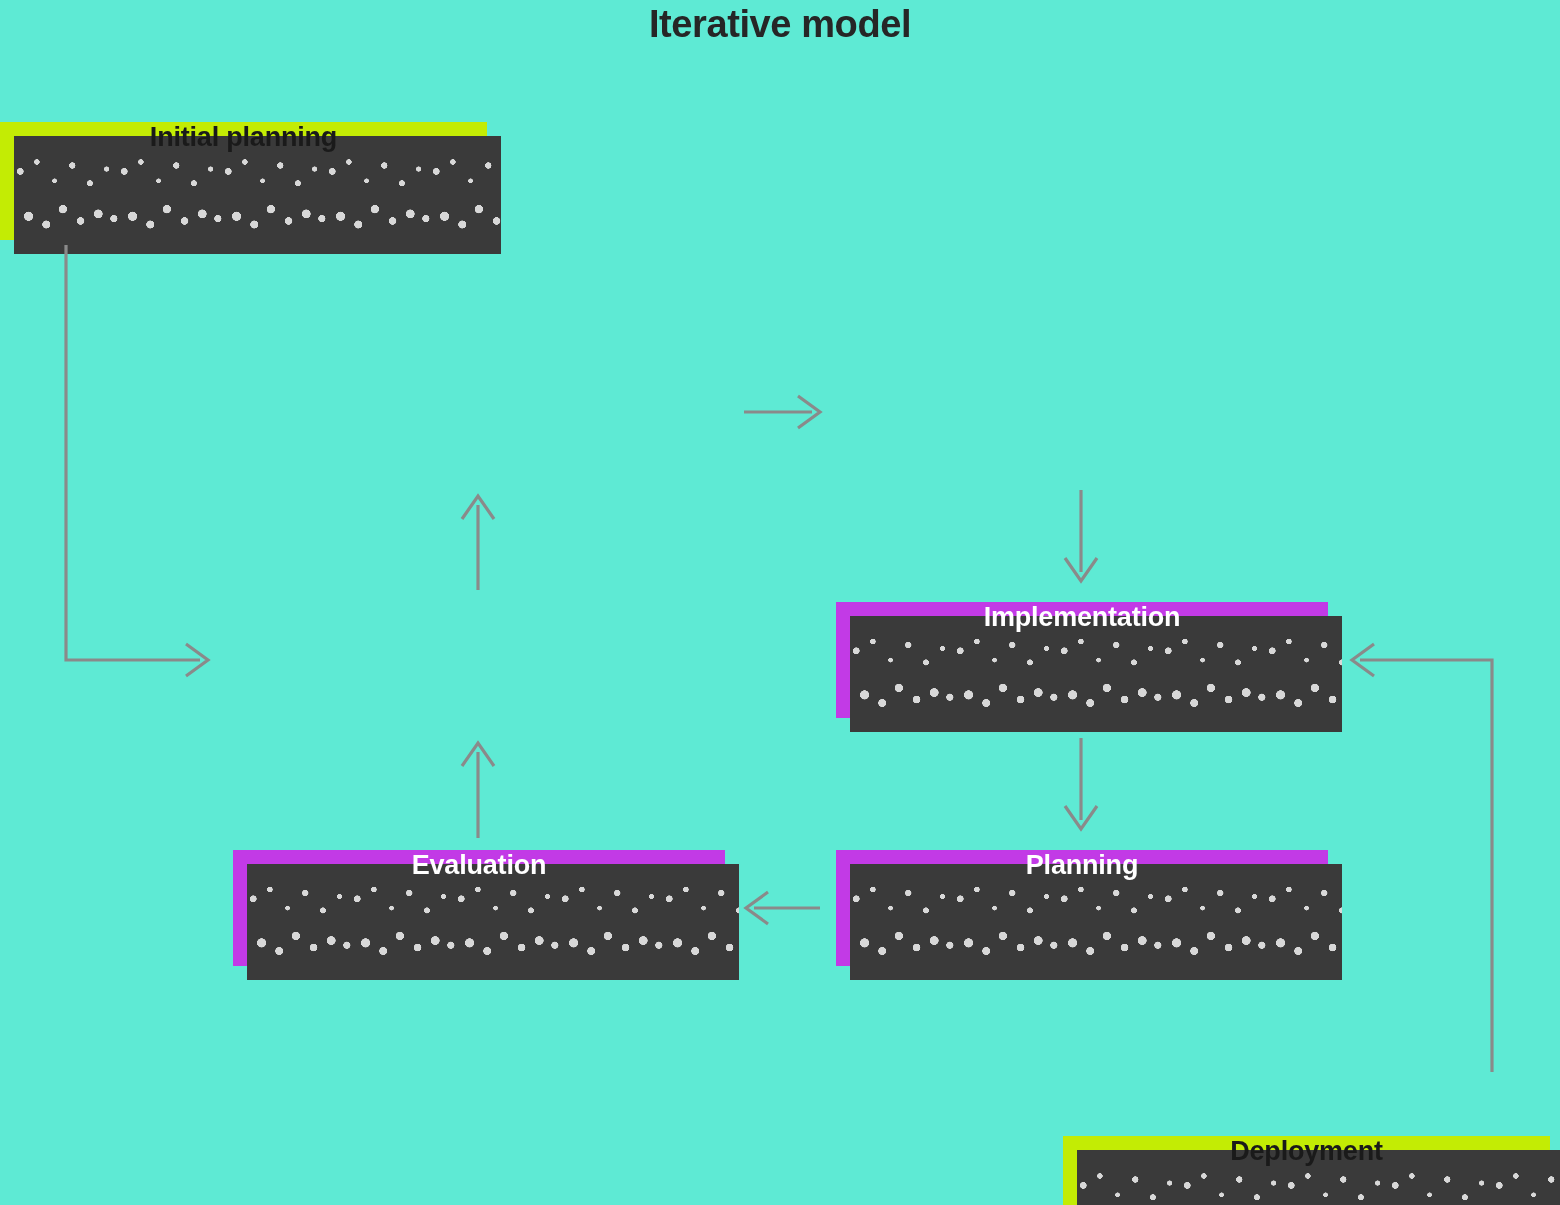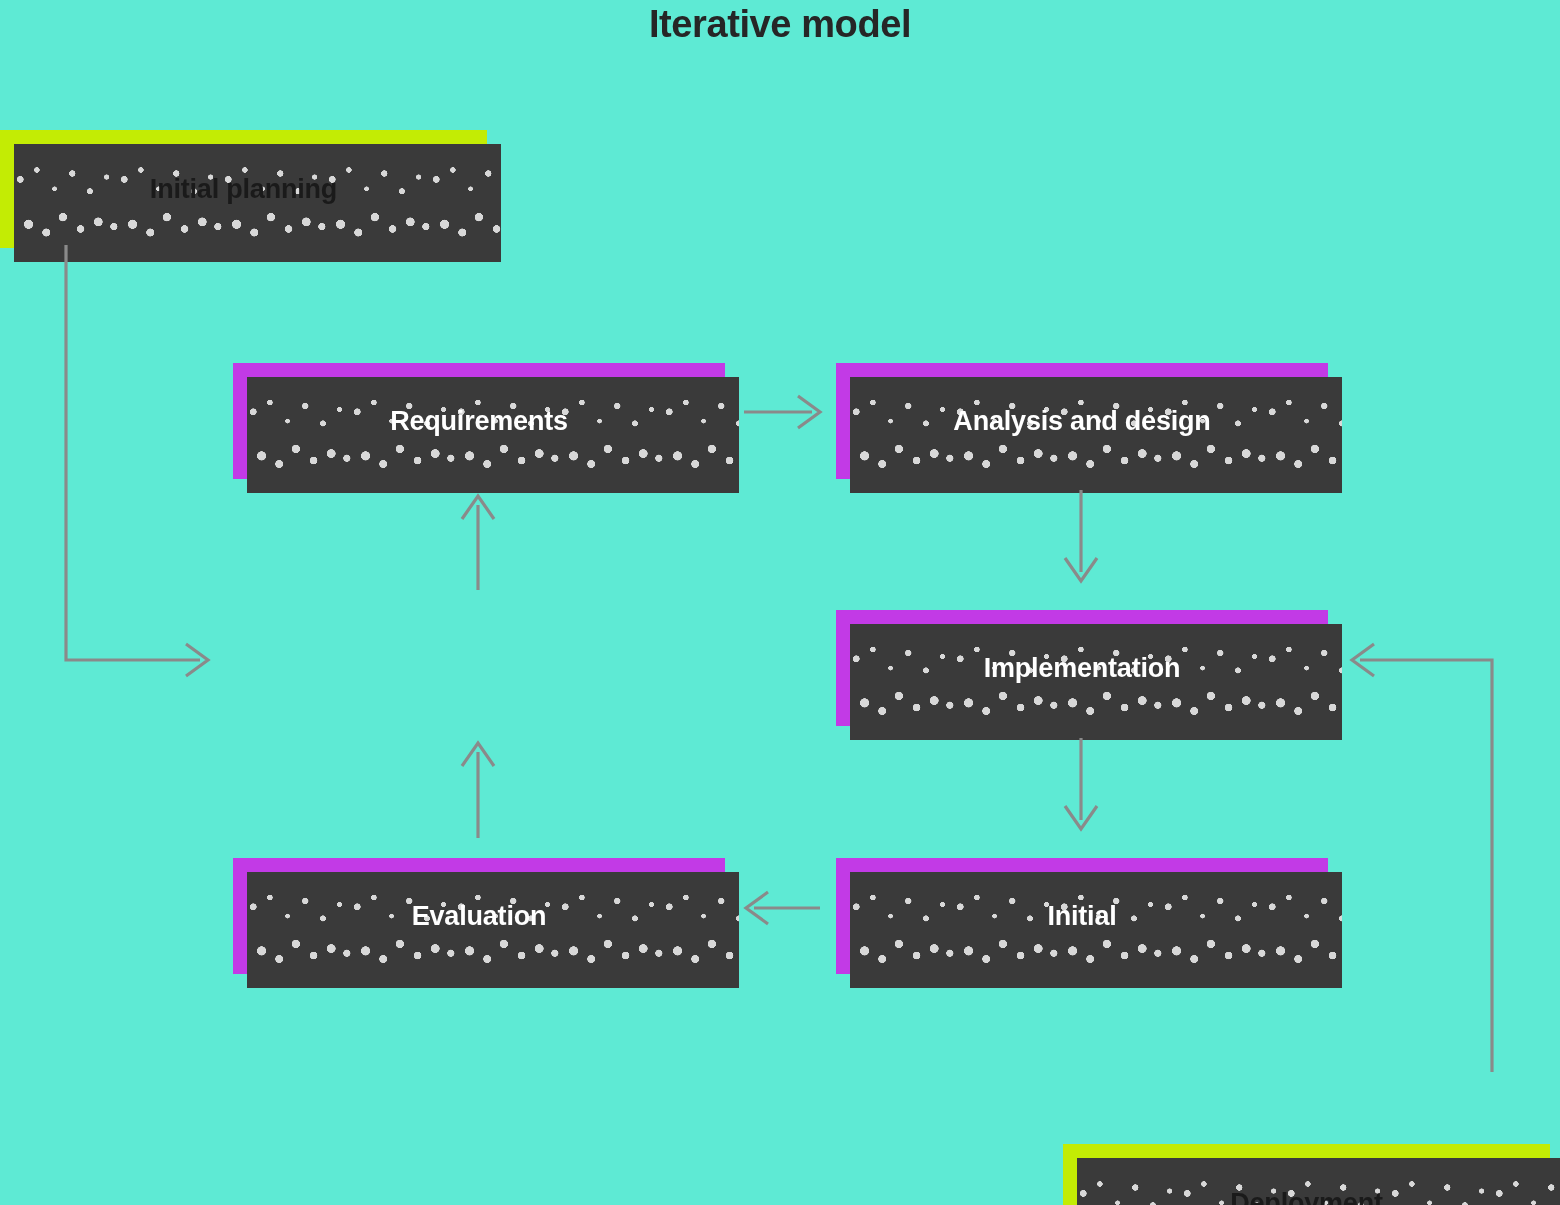--- a/index.html
+++ b/index.html
@@ -33,27 +33,25 @@
     color: #262626;
     line-height: 44px;
     white-space: nowrap;
   }
 
   
   .node {
     position: absolute;
     box-sizing: border-box;
     display: flex;
-    align-items: center;
     justify-content: center;
     font-size: 27px;
     font-weight: bold;
     letter-spacing: -0.2px;
     z-index: 5;
-    margin-top: 8px;
   }
   .node .node-label {
     position: relative;
     z-index: 2;
     white-space: nowrap;
   }
   
   .node .node-shadow {
     position: absolute;
     left: 14px;
@@ -156,44 +154,36 @@
       <path d="M 1492 1072 L 1492 660 L 1360 660"></path>
       <path class="head" d="M 1374 644 L 1352 660 L 1374 676"></path>
     </g>
   </svg>
 
   <div class="node green" style="left:0px; top:122px; width:487px; height:118px;">
     <span class="node-shadow"></span>
     <span class="node-label">Initial planning</span>
   </div>
 
-  <div class="node purple" style="left:233px; top:355px; width:492px; height:116px;">
-    <span class="node-shadow"></span>
-    <span class="node-label">Requirements</span>
-  </div>
 
-  <div class="node purple" style="left:836px; top:355px; width:492px; height:116px;">
-    <span class="node-shadow"></span>
-    <span class="node-label">Analysis and design</span>
-  </div>
 
 
   <div class="node purple" style="left:836px; top:602px; width:492px; height:116px;">
     <span class="node-shadow"></span>
     <span class="node-label">Implementation</span>
   </div>
 
   <div class="node purple" style="left:233px; top:850px; width:492px; height:116px;">
     <span class="node-shadow"></span>
     <span class="node-label">Evaluation</span>
   </div>
 
   <div class="node purple" style="left:836px; top:850px; width:492px; height:116px;">
     <span class="node-shadow"></span>
-    <span class="node-label">Initial</span>
+    <span class="node-label">Planning</span>
   </div>
 
   <div class="node green" style="left:1063px; top:1136px; width:487px; height:118px;">
     <span class="node-shadow"></span>
     <span class="node-label">Deployment</span>
   </div>
 
 </div>
 
 </body></html>

